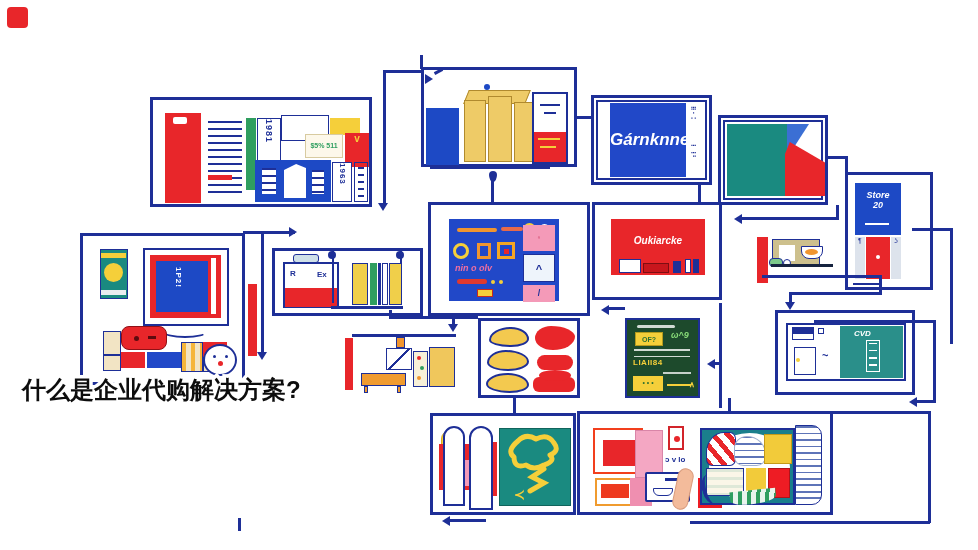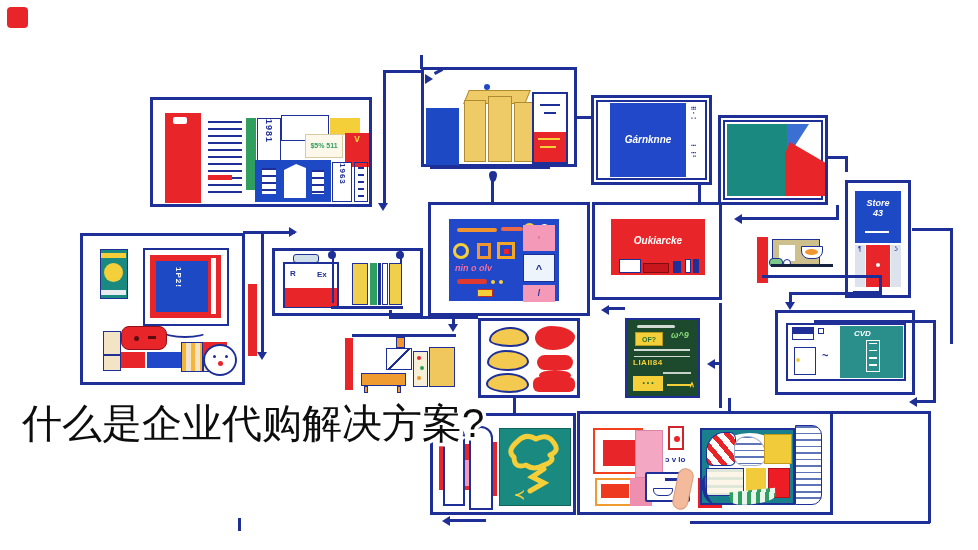--- a/index.html
+++ b/index.html
@@ -22,21 +22,21 @@
   .tdash{background:repeating-linear-gradient(to bottom,var(--navy,#1e2f97) 0 2px,transparent 2px 7px) content-box;
          padding:4px 3px;background-color:#fff;}
   .chalkdash{background:repeating-linear-gradient(to bottom,rgba(255,255,255,.8) 0 1.5px,transparent 1.5px 7px) content-box;padding:1px;}
   .ruffle{background:repeating-linear-gradient(to bottom,#5e74b8 0 1.5px,#fff 1.5px 6.5px);}
   .arr{position:absolute;width:0;height:0;border-style:solid;border-color:transparent;}
   .ad{border-left-width:5px;border-right-width:5px;border-top:8px solid var(--navy,#1e2f97);}
   .al{border-top-width:5px;border-bottom-width:5px;border-right:8px solid var(--navy,#1e2f97);}
   .ar{border-top-width:5px;border-bottom-width:5px;border-left:8px solid var(--navy,#1e2f97);}
   .vtext{writing-mode:vertical-rl;font-size:9px;font-weight:bold;color:var(--navy,#1e2f97);letter-spacing:1px;}
   .scrib{font-weight:bold;font-style:italic;filter:blur(.3px);}
-  .headline{position:absolute;left:22px;top:400px;font-size:40px;font-weight:normal;color:var(--ink,#0d0d0d);
+  .headline{position:absolute;left:22px;top:376px;font-size:24px;font-weight:bold;color:var(--ink,#0d0d0d);
             letter-spacing:0px;line-height:1.15;-webkit-text-stroke:7px #fff;paint-order:stroke fill;white-space:nowrap;z-index:40;}
   .face{border-radius:50%;background:#fff;border:2.5px solid var(--navy,#1e2f97);}
 </style>
 </head>
 <body>
 
 <div id="canvas">
 
   <div class="s red" style="left: 7px; top: 7px; width: 21px; height: 21px; border-radius: 4px; background: rgb(232, 38, 42);"></div>
 
@@ -81,36 +81,36 @@
       <div class="s" style="left:6px;top:10px;width:20px;height:2px;background:var(--navy,#1e2f97);"></div>
       <div class="s" style="left:10px;top:18px;width:12px;height:2px;background:var(--navy,#1e2f97);"></div>
       <div class="s" style="left:4px;top:44px;width:22px;height:2px;background:var(--yellow,#f5cf3a);"></div>
       <div class="s" style="left:6px;top:52px;width:16px;height:2px;background:var(--yellow,#f5cf3a);"></div>
     </div>
     <div class="s blue" style="left:60px;top:14px;width:6px;height:6px;border-radius:50%;"></div>
   </div>
 
   <div class="panel dbl" style="left:591px;top:95px;width:121px;height:90px;">
     <div class="s" style="left:16px;top:5px;width:76px;height:74px;background:var(--royal,#2148c8);color:#fff;text-align:center;">
-      <span class="scrib" style="font-size:10px;line-height:74px;">Gárnknne</span>
+      <span class="scrib" style="font-size:17px;line-height:74px;">Gárnknne</span>
     </div>
     <div class="s vtext" style="left:96px;top:8px;font-size:6px;">⠿⠂⠅</div>
     <div class="s vtext" style="left:96px;top:46px;font-size:6px;">⠇⠸⠃</div>
   </div>
 
   <div class="panel dbl" style="left:718px;top:115px;width:110px;height:90px;">
     <div class="s teal" style="left:6px;top:6px;width:60px;height:72px;"></div>
     <div class="s" style="left:66px;top:6px;width:22px;height:34px;background:#3b6fd4;clip-path:polygon(0 0,100% 0,0 100%);"></div>
     <div class="s red" style="left:64px;top:24px;width:40px;height:54px;clip-path:polygon(12% 0,100% 38%,100% 100%,0 100%,0 22%);"></div>
   </div>
 
-  <div class="panel" style="left:845px;top:172px;width:66px;height:118px;margin-top:8px;">
+  <div class="panel" style="left:845px;top:172px;width:88px;height:118px;">
     <div class="s blue" style="left:7px;top:8px;width:46px;height:52px;color:#fff;text-align:center;">
       <div class="scrib" style="font-size:9px;margin-top:7px;">Store</div>
-      <div class="scrib" style="font-size:9px;">43</div>
+      <div class="scrib" style="font-size:9px;">20</div>
       <div class="s" style="left:10px;top:40px;width:24px;height:2px;background:#fff;"></div>
     </div>
     <div class="s" style="left:7px;top:62px;width:10px;height:42px;background:#dde3ec;font-size:7px;color:var(--navy,#1e2f97);text-align:center;">¶</div>
     <div class="s red" style="left:18px;top:62px;width:24px;height:42px;">
       <div class="s" style="left:10px;top:18px;width:4px;height:4px;background:#fff;border-radius:50%;"></div>
     </div>
     <div class="s" style="left:43px;top:62px;width:10px;height:42px;background:#dde3ec;font-size:7px;color:var(--navy,#1e2f97);text-align:center;">ʖ</div>
     <div class="ln" style="left:5px;top:108px;width:28px;height:2px;"></div>
   </div>
 

